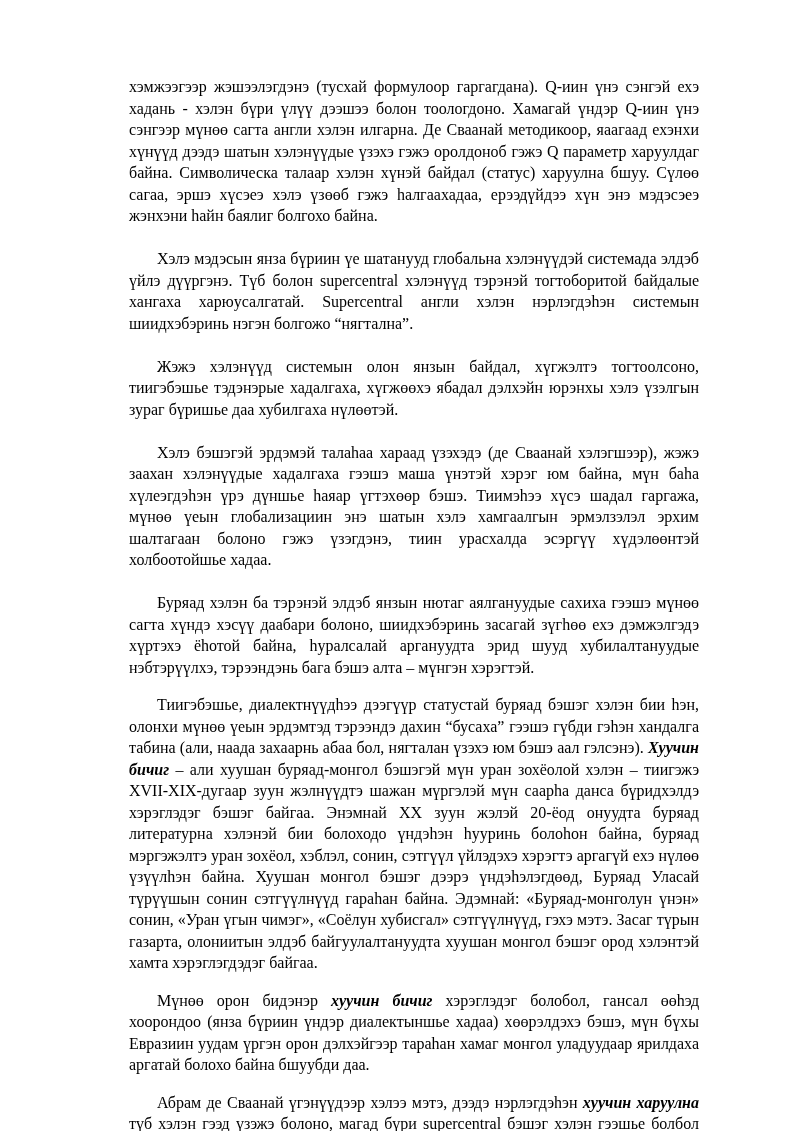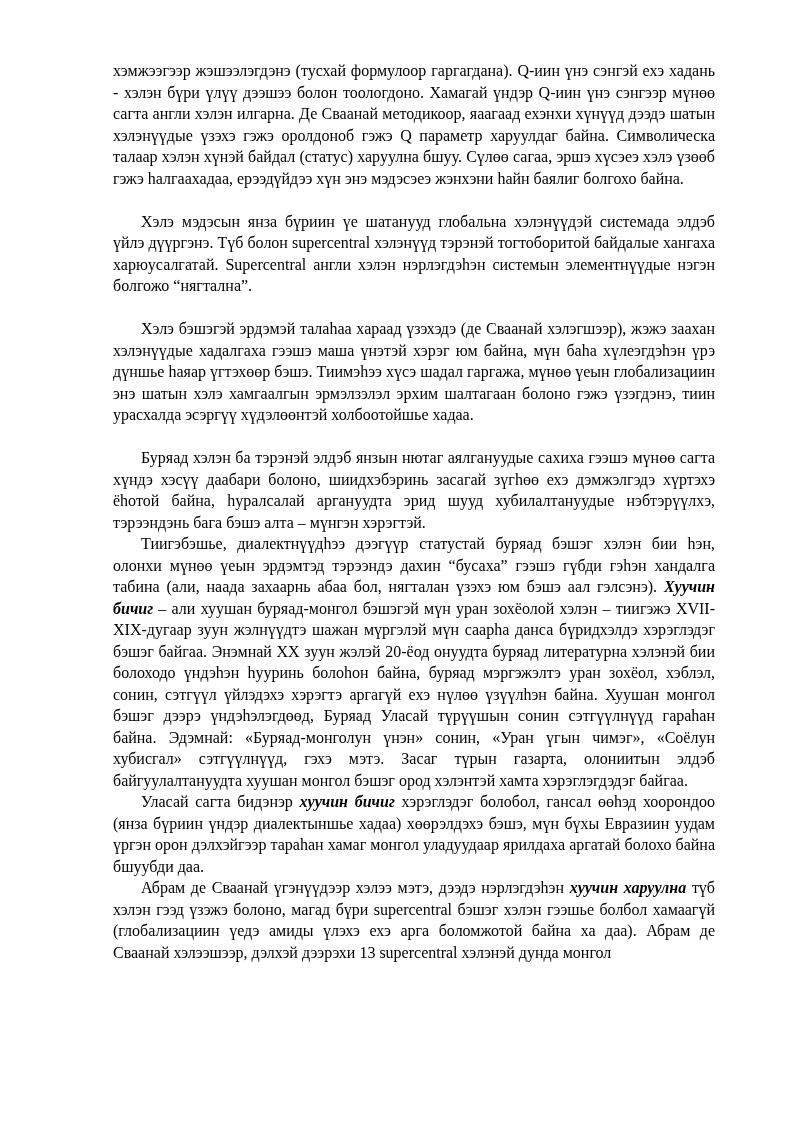--- a/index.html
+++ b/index.html
@@ -16,40 +16,41 @@
     padding: 60px 85px 40px 113px;
     background: #ffffff;
     overflow: hidden;
     font-family: "Liberation Serif", "DejaVu Serif", serif;
     font-size: 16px;
     line-height: 21.5px;
     color: #000000;
     text-align: justify;
   }
   .page p {
-    margin: 0;
+    margin: 16px;
     padding: 0;
   }
   .page p.indent {
     text-indent: 28px;
   }
   .page p.spaced {
     margin-bottom: 21.5px;
   }
   .emph {
     font-weight: bold;
     font-style: italic;
   }
 </style>
 </head>
 <body>
 
 <div class="page">
   <div>
       <p class=" spaced"><span>хэмжээгээр жэшээлэгдэнэ (тусхай формулоор гаргагдана). Q-иин үнэ сэнгэй ехэ хадань - хэлэн бүри үлүү дээшээ болон тоологдоно. Хамагай үндэр Q-иин үнэ сэнгээр мүнөө сагта англи хэлэн илгарна. Де Сваанай методикоор, яаагаад ехэнхи хүнүүд дээдэ шатын хэлэнүүдые үзэхэ гэжэ оролдоноб гэжэ Q параметр харуулдаг байна. Символическа талаар хэлэн хүнэй байдал (статус) харуулна бшуу. Сүлөө сагаа, эршэ хүсэеэ хэлэ үзөөб гэжэ һалгаахадаа, ерээдүйдээ хүн энэ мэдэсэеэ жэнхэни һайн баялиг болгохо байна.</span></p>
-      <p class="indent spaced"><span>Хэлэ мэдэсын янза бүриин үе шатанууд глобальна хэлэнүүдэй системада элдэб үйлэ дүүргэнэ. Түб болон supercentral хэлэнүүд тэрэнэй тогтоборитой байдалые хангаха харюусалгатай. Supercentral англи хэлэн нэрлэгдэһэн системын элементнүүдые нэгэн болгожо “нягтална”.</span></p>
+      <p class="indent spaced"><span>Хэлэ мэдэсын янза бүриин үе шатанууд глобальна хэлэнүүдэй системада элдэб үйлэ дүүргэнэ. Түб болон supercentral хэлэнүүд тэрэнэй тогтоборитой байдалые хангаха харюусалгатай. Supercentral англи хэлэн нэрлэгдэһэн системын шиидхэбэринь нэгэн болгожо “нягтална”.</span></p>
+      <p class="indent spaced"><span>Жэжэ хэлэнүүд системын олон янзын байдал, хүгжэлтэ тогтоолсоно, тиигэбэшье тэдэнэрые хадалгаха, хүгжөөхэ ябадал дэлхэйн юрэнхы хэлэ үзэлгын зураг бүришье даа хубилгаха нүлөөтэй.</span></p>
       <p class="indent spaced"><span>Хэлэ бэшэгэй эрдэмэй талаһаа хараад үзэхэдэ (де Сваанай хэлэгшээр), жэжэ заахан хэлэнүүдые хадалгаха гээшэ маша үнэтэй хэрэг юм байна, мүн баһа хүлеэгдэһэн үрэ дүншье һаяар үгтэхөөр бэшэ. Тиимэһээ хүсэ шадал гаргажа, мүнөө үеын глобализациин энэ шатын хэлэ хамгаалгын эрмэлзэлэл эрхим шалтагаан болоно гэжэ үзэгдэнэ, тиин урасхалда эсэргүү хүдэлөөнтэй холбоотойшье хадаа.</span></p>
       <p class="indent"><span>Буряад хэлэн ба тэрэнэй элдэб янзын нютаг аялгануудые сахиха гээшэ мүнөө сагта хүндэ хэсүү даабари болоно, шиидхэбэринь засагай зүгһөө ехэ дэмжэлгэдэ хүртэхэ ёһотой байна, һуралсалай аргануудта эрид шууд хубилалтануудые нэбтэрүүлхэ, тэрээндэнь бага бэшэ алта – мүнгэн хэрэгтэй.</span></p>
       <p class="indent"><span>Тиигэбэшье, диалектнүүдһээ дээгүүр статустай буряад бэшэг хэлэн бии һэн, олонхи мүнөө үеын эрдэмтэд тэрээндэ дахин “бусаха” гээшэ гүбди гэһэн хандалга табина (али, наада захаарнь абаа бол, нягталан үзэхэ юм бэшэ аал гэлсэнэ). </span><span class="emph">Хуучин бичиг</span><span> – али хуушан буряад-монгол бэшэгэй мүн уран зохёолой хэлэн – тиигэжэ XVII-XIX-дугаар зуун жэлнүүдтэ шажан мүргэлэй мүн саарһа данса бүридхэлдэ хэрэглэдэг бэшэг байгаа. Энэмнай XX зуун жэлэй 20-ёод онуудта буряад литературна хэлэнэй бии болоходо үндэһэн һууринь болоһон байна, буряад мэргэжэлтэ уран зохёол, хэблэл, сонин, сэтгүүл үйлэдэхэ хэрэгтэ аргагүй ехэ нүлөө үзүүлһэн байна. Хуушан монгол бэшэг дээрэ үндэһэлэгдөөд, Буряад Уласай түрүүшын сонин сэтгүүлнүүд гараһан байна. Эдэмнай: «Буряад-монголун үнэн» сонин, «Уран үгын чимэг», «Соёлун хубисгал» сэтгүүлнүүд, гэхэ мэтэ. Засаг түрын газарта, олониитын элдэб байгуулалтануудта хуушан монгол бэшэг ород хэлэнтэй хамта хэрэглэгдэдэг байгаа.</span></p>
-      <p class="indent"><span>Уласай сагта бидэнэр </span><span class="emph">хуучин бичиг</span><span> хэрэглэдэг болобол, гансал өөһэд хоорондоо (янза бүриин үндэр диалектыншье хадаа) хөөрэлдэхэ бэшэ, мүн бүхы  Евразиин уудам үргэн орон дэлхэйгээр тараһан хамаг монгол уладуудаар ярилдаха аргатай болохо байна бшуубди даа.</span></p>
+      <p class="indent"><span>Мүнөө орон бидэнэр </span><span class="emph">хуучин бичиг</span><span> хэрэглэдэг болобол, гансал өөһэд хоорондоо (янза бүриин үндэр диалектыншье хадаа) хөөрэлдэхэ бэшэ, мүн бүхы  Евразиин уудам үргэн орон дэлхэйгээр тараһан хамаг монгол уладуудаар ярилдаха аргатай болохо байна бшуубди даа.</span></p>
       <p class="indent"><span>Абрам де Сваанай үгэнүүдээр хэлээ мэтэ, дээдэ нэрлэгдэһэн </span><span class="emph">хуучин харуулна</span><span> түб хэлэн гээд үзэжэ болоно, магад бүри supercentral бэшэг хэлэн гээшье болбол хамаагүй (глобализациин үедэ амиды үлэхэ ехэ арга боломжотой байна ха даа). Абрам де Сваанай хэлээшээр, дэлхэй дээрэхи 13 supercentral хэлэнэй дунда монгол </span></p>
     </div>
 </div>
 
 </body></html>

